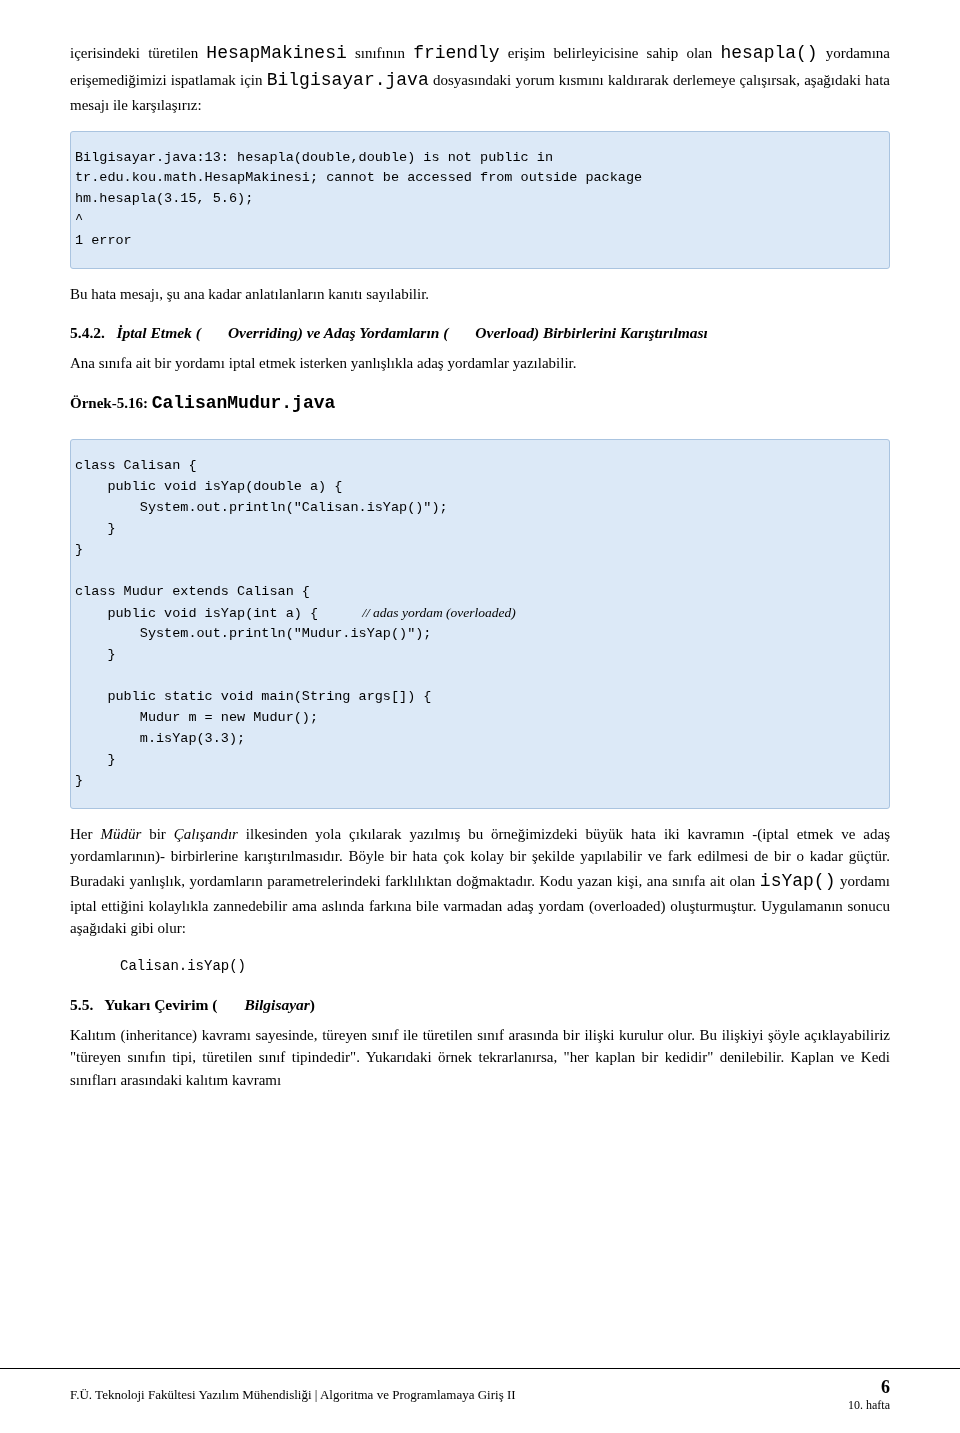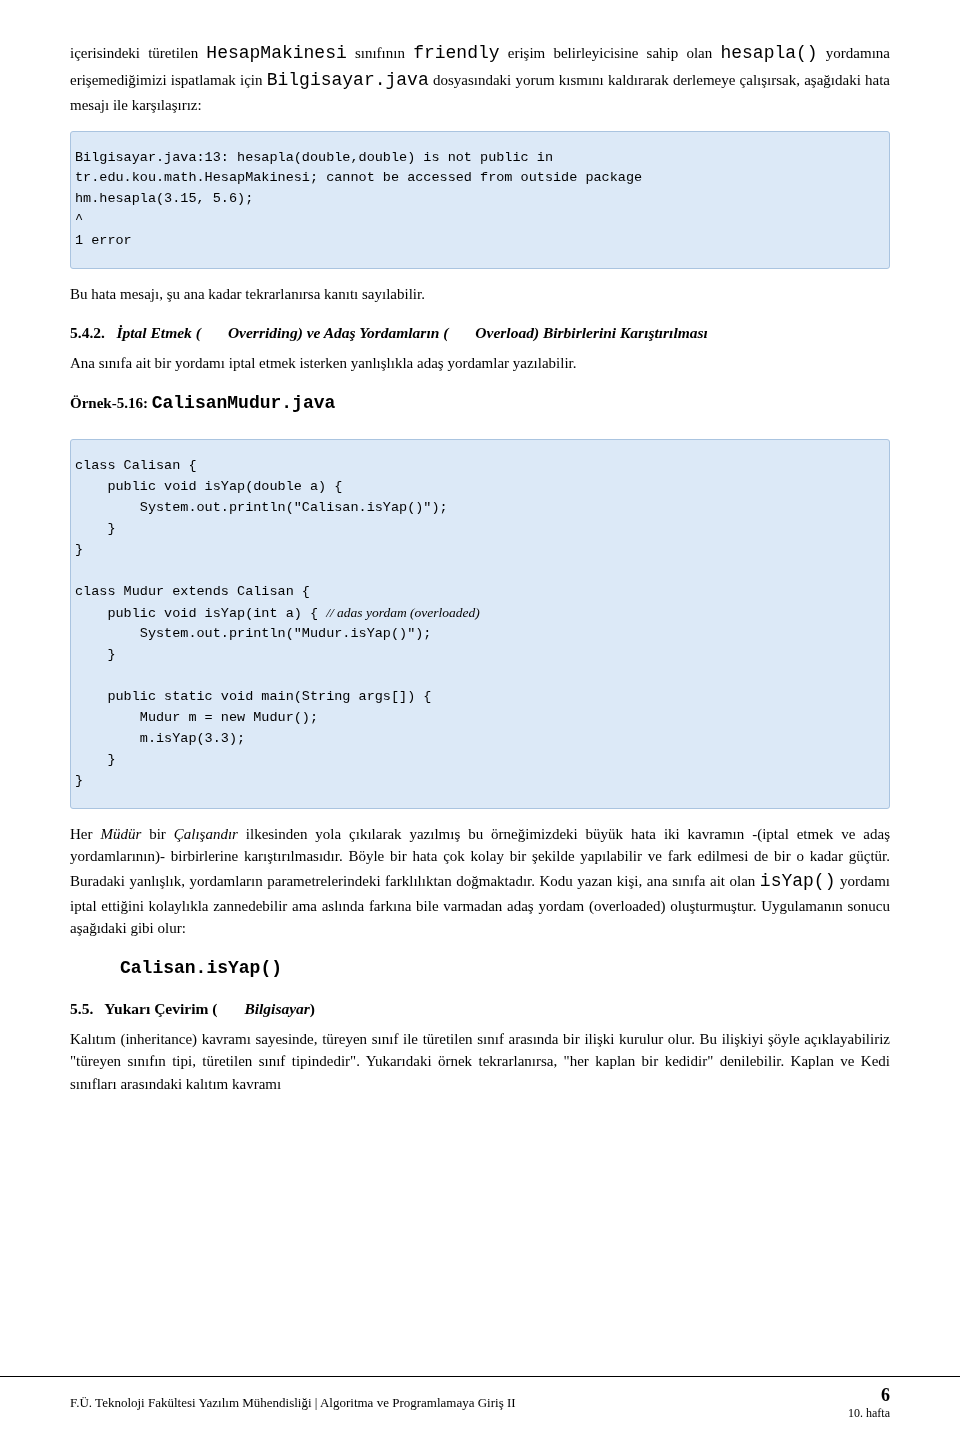--- a/index.html
+++ b/index.html
@@ -32,41 +32,41 @@
       margin: 14px 0;
       font-family: "Courier New", Courier, monospace;
       font-size: 13.5px;
       line-height: 1.55;
       white-space: pre;
     }
     .code-block .comment {
       font-family: "Times New Roman", Times, serif;
       font-style: italic;
       font-size: 13.5px;
+      margin-left: 36px;
     }
     .section-heading {
       font-weight: bold;
       font-size: 15.5px;
       margin: 18px 0 10px 0;
     }
     .italic { font-style: italic; }
     .bold { font-weight: bold; padding-left: 27px; }
     .example-label {
       font-weight: bold;
       margin: 16px 0 22px 0;
     }
     .output-block {
       margin: 18px 0 10px 50px;
       font-family: "Courier New", Courier, monospace;
-      font-size: 18px;
-      font-weight: bold;
+      font-size: 14px;
     }
     .footer {
       position: absolute;
-      bottom: 4px;
+      bottom: 12px;
       left: 0;
       right: 0;
       border-top: 1px solid #000;
       display: flex;
       justify-content: space-between;
       align-items: center;
       padding: 8px 70px;
       font-size: 13px;
     }
   </style>
@@ -78,21 +78,21 @@
   <p>
     içerisindeki türetilen <span class="code-inline">HesapMakinesi</span> sınıfının <span class="code-inline">friendly</span> erişim belirleyicisine sahip olan <span class="code-inline">hesapla()</span> yordamına erişemediğimizi ispatlamak için <span class="code-inline">Bilgisayar.java</span> dosyasındaki yorum kısmını kaldırarak derlemeye çalışırsak, aşağıdaki hata mesajı ile karşılaşırız:
   </p>
 
   <div class="code-block"><span>Bilgisayar.java:13: hesapla(double,double) is not public in
 tr.edu.kou.math.HesapMakinesi; cannot be accessed from outside package
 hm.hesapla(3.15, 5.6);
 ^
 1 error</span></div>
 
-  <p>Bu hata mesajı, şu ana kadar tekrarlanırsa kanıtı sayılabilir.</p>
+  <p>Bu hata mesajı, şu ana kadar anlatılanların kanıtı sayılabilir.</p>
 
   <div class="section-heading">
     <span>5.4.2.</span>&nbsp;&nbsp;
     <span class="italic">İptal Etmek (<span class="bold">Overriding</span>) ve Adaş Yordamların (<span class="bold italic">Overload</span>) Birbirlerini Karıştırılması</span>
   </div>
 
   <p>Ana sınıfa ait bir yordamı iptal etmek isterken yanlışlıkla adaş yordamlar yazılabilir.</p>
 
   <p class="example-label">
     <span>Örnek-5.16:</span>

